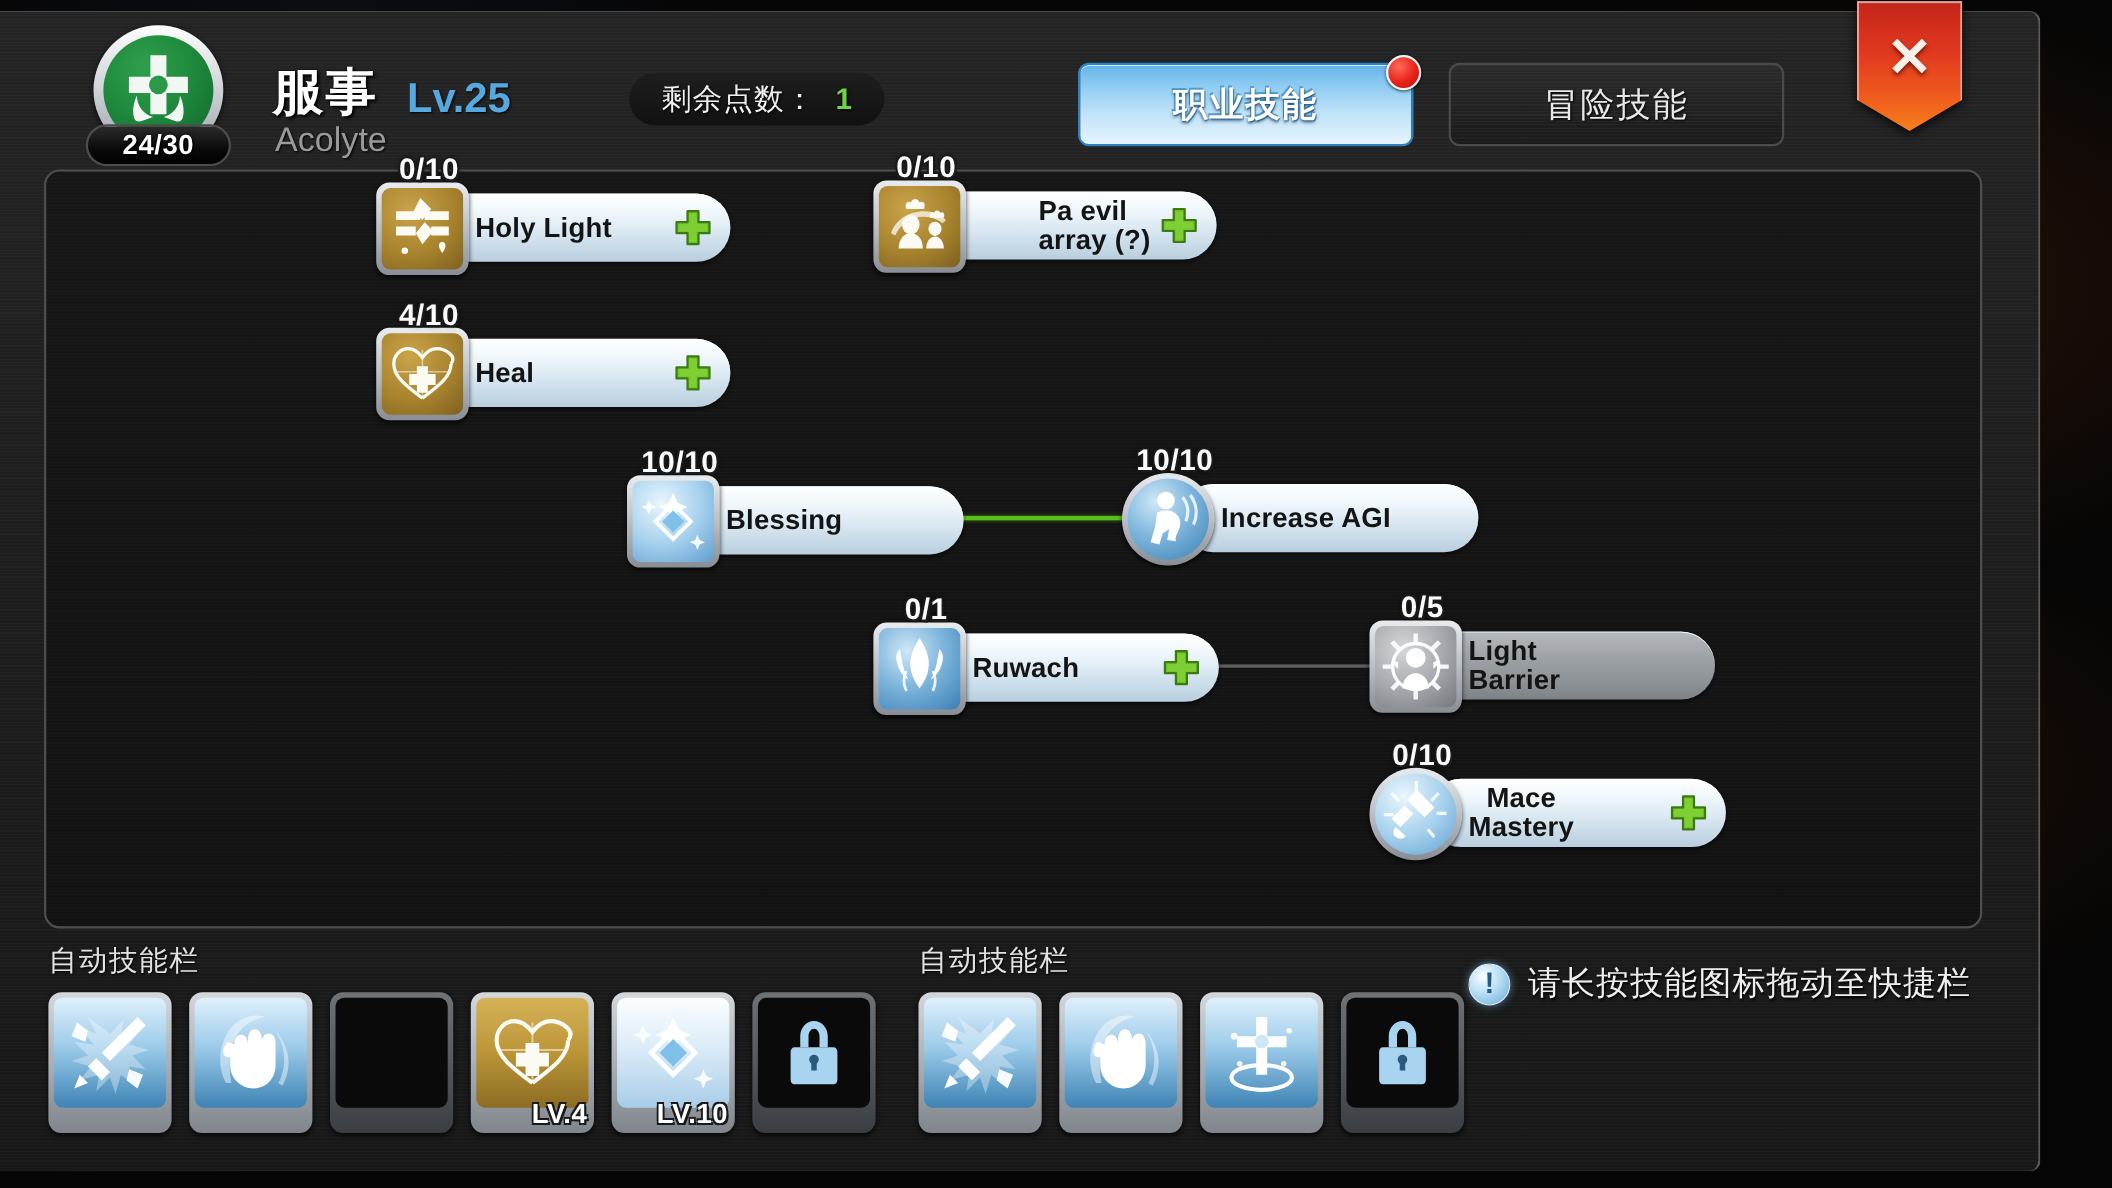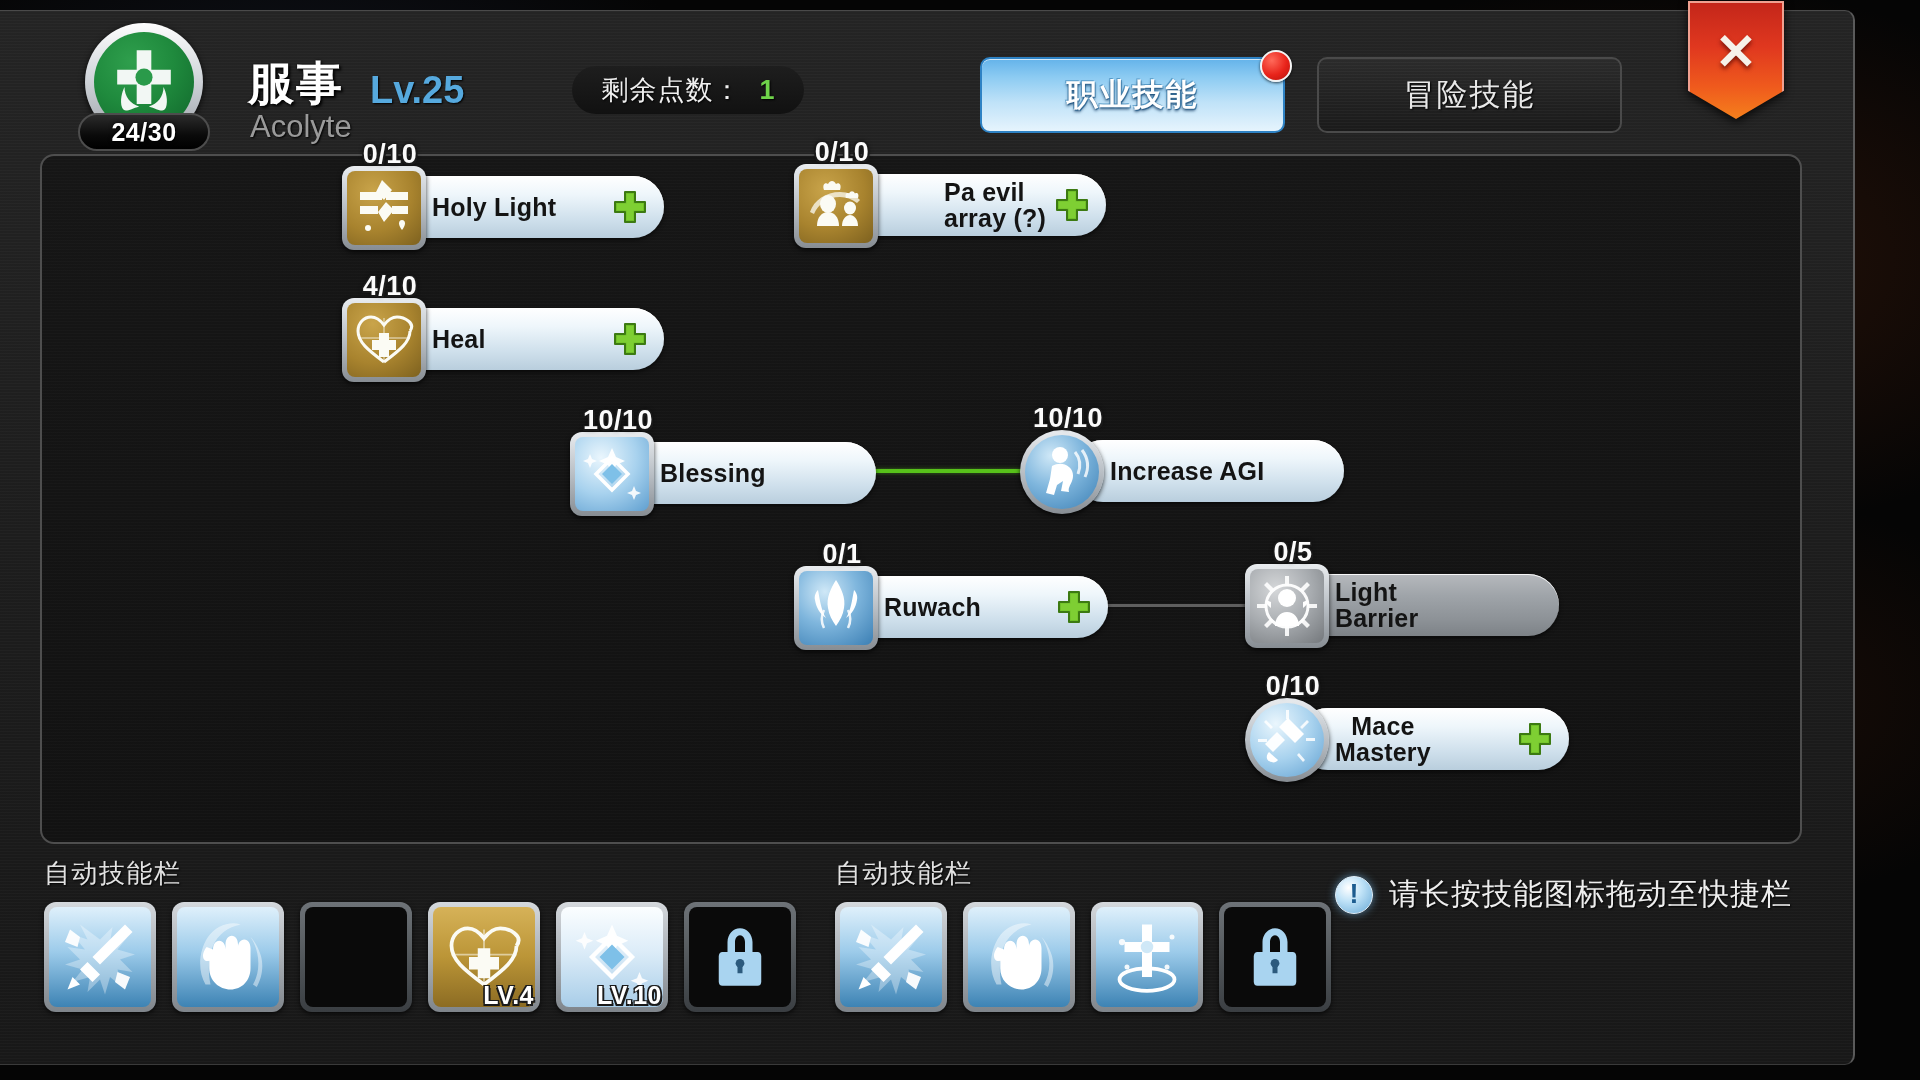--- a/index.html
+++ b/index.html
@@ -303,21 +303,21 @@
   .bar-title {
     position: absolute;
     font-size: 26px;
     color: #e2e2e2;
     text-shadow: 1px 1px 2px #000;
     letter-spacing: 1.5px;
   }
 
   .slot {
     position: absolute;
-    width: 112px; height: 110px;
+    width: 112px; height: 128px;
     border-radius: 12px;
     background: linear-gradient(to bottom, #d4d8dc 0%, #aab0b6 50%, #7f858b 100%);
     padding: 5px;
     box-shadow: 0 2px 5px rgba(0,0,0,0.7);
   }
   .slot .slot-art {
     position: absolute;
     left: 5px; top: 5px;
     width: 102px; height: 100px;
     border-radius: 8px;

